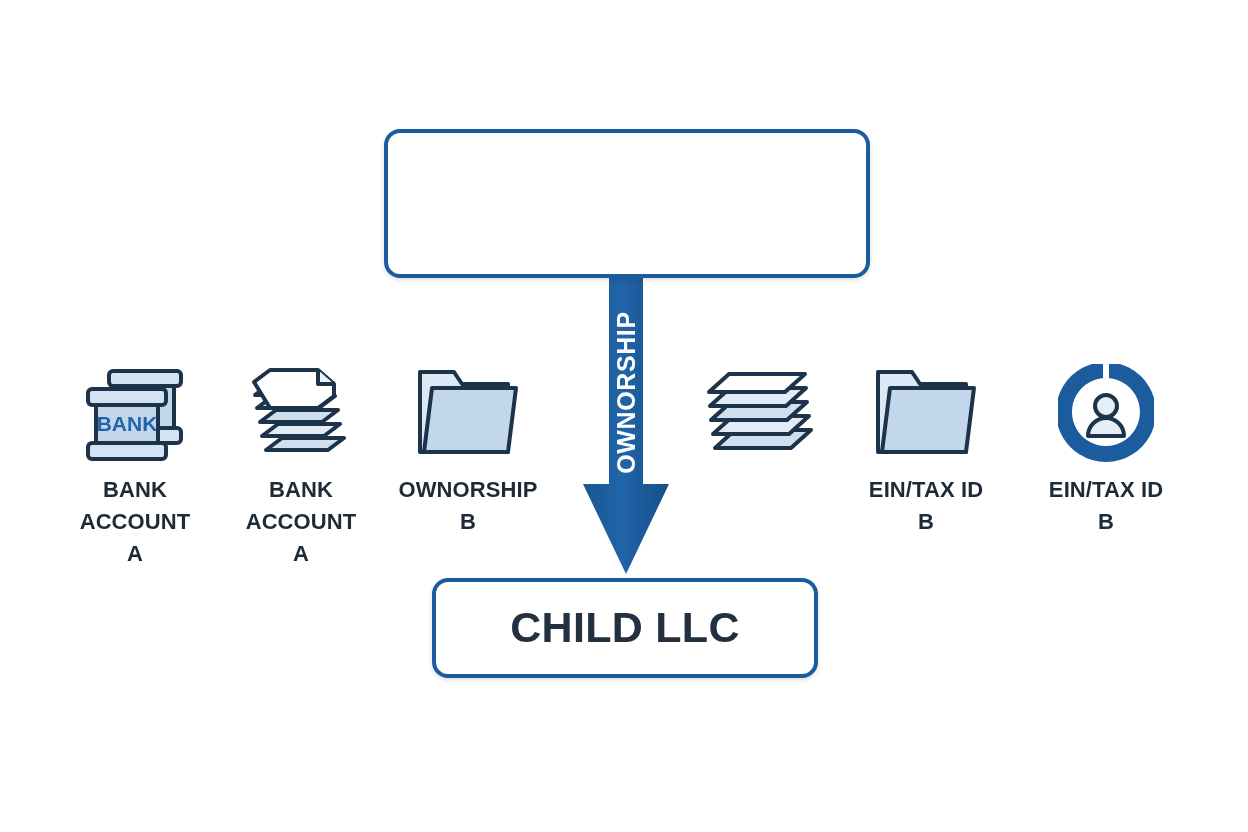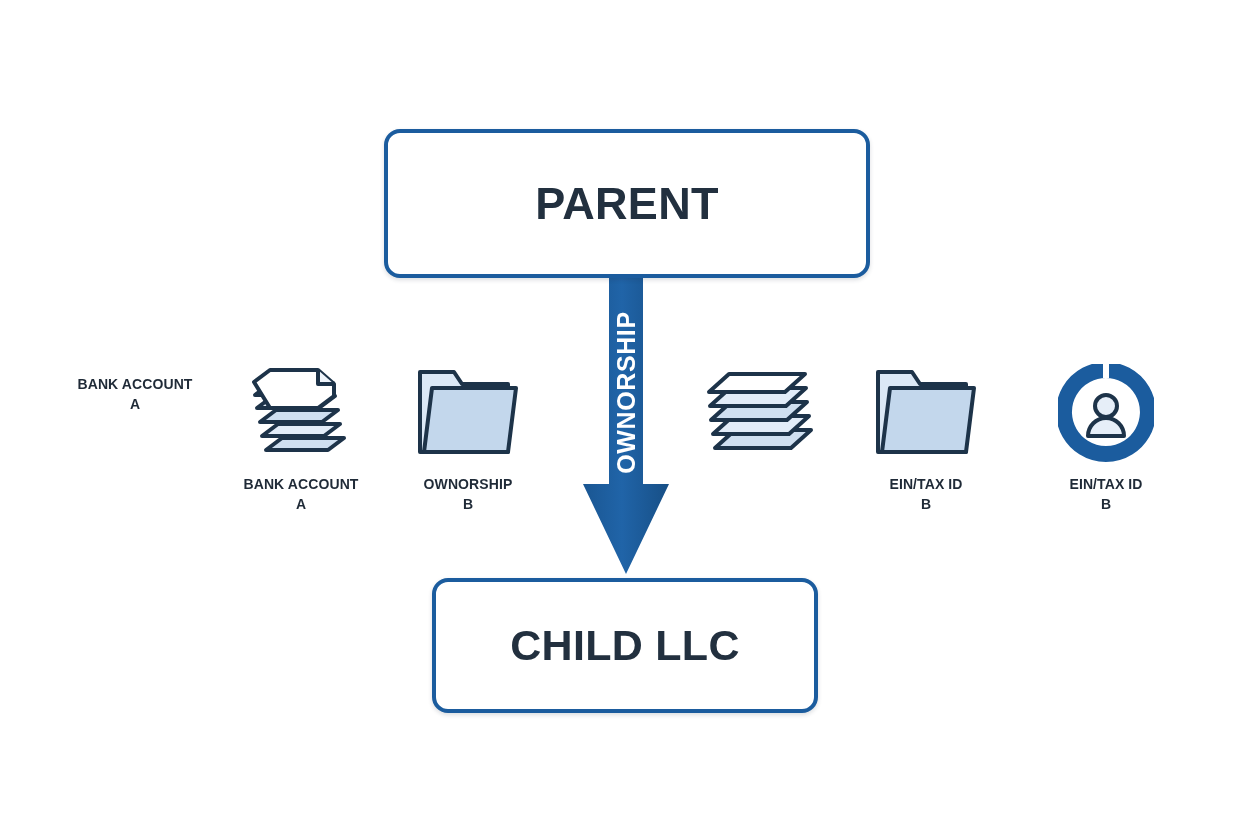--- a/index.html
+++ b/index.html
@@ -53,21 +53,21 @@
     height: 149px;
   }
   #parent-box .entity-label {
     font-size: 45px;
   }
 
   #child-box {
     left: 432px;
     top: 578px;
     width: 386px;
-    height: 135px;
+    height: 100px;
   }
   #child-box .entity-label {
     font-size: 43px;
   }
 
   
   #ownership-arrow {
     position: absolute;
     left: 583px;
     top: 272px;
@@ -109,21 +109,21 @@
   }
   .asset-art {
     height: 100px;
     display: flex;
     align-items: flex-end;
     justify-content: center;
   }
   .asset-art svg { display: block; }
   .asset-caption {
     margin-top: 12px;
-    font-size: 14px;
+    font-size: 22px;
     font-weight: 700;
     color: #1f2a37;
     line-height: 1.45;
     letter-spacing: 0.1px;
     text-align: center;
   }
   .asset-caption .cap-sub { display: block; }
 
   #asset-bank-account-a   { left: 45px;   top: 362px; }
   #asset-bank-docs-a      { left: 211px;  top: 362px; }
@@ -132,41 +132,58 @@
   #asset-ein-folder-b     { left: 836px;  top: 362px; }
   #asset-ein-person-b     { left: 1016px; top: 362px; }
 </style>
 </head>
 <body>
 
 <div id="canvas">
 
   <div class="entity-box" id="parent-box">
     <div class="entity-label">
-      <span>PARENT</span><br>
+      <br>
     </div>
   </div>
 
   <div id="ownership-arrow">
     <svg viewBox="0 0 86 302" xmlns="http://www.w3.org/2000/svg" aria-hidden="true">
       <defs>
         <linearGradient id="arrowGrad" x1="0" y1="0" x2="1" y2="0">
           <stop offset="0%" stop-color="#1a5692"></stop>
           <stop offset="45%" stop-color="#2064a8"></stop>
           <stop offset="100%" stop-color="#174f86"></stop>
         </linearGradient>
       </defs>
       <path d="M26 0 H60 V212 H86 L43 302 L0 212 H26 Z" fill="url(#arrowGrad)"></path>
     </svg>
   </div>
   <div id="ownership-label">
     <span>OWNORSHIP</span>
   </div>
 
   <div class="asset" id="asset-bank-account-a">
+    <div class="asset-art">
+      <svg width="118" height="98" viewBox="0 0 118 98" xmlns="http://www.w3.org/2000/svg">
+
+        <g stroke="#1d3349" stroke-width="4" stroke-linejoin="round">
+          <rect x="40" y="20" width="58" height="56" fill="#c3d7ec"></rect>
+          <rect x="33" y="7" width="72" height="15" rx="4" fill="#d3e3f4"></rect>
+          <rect x="33" y="64" width="72" height="15" rx="4" fill="#d3e3f4"></rect>
+        </g>
+
+        <g stroke="#1d3349" stroke-width="4" stroke-linejoin="round">
+          <rect x="20" y="37" width="62" height="48" fill="#c3d7ec"></rect>
+          <rect x="12" y="25" width="78" height="16" rx="4" fill="#d3e3f4"></rect>
+          <rect x="12" y="79" width="78" height="16" rx="4" fill="#d3e3f4"></rect>
+        </g>
+        <text x="51" y="67" text-anchor="middle" font-family="'Liberation Sans','DejaVu Sans',sans-serif" font-size="21" font-weight="700" fill="#2563a8">BANK</text>
+      </svg>
+    </div>
     <div class="asset-caption">
       <span>BANK ACCOUNT</span>
       <span class="cap-sub">A</span>
     </div>
   </div>
 
   <div class="asset" id="asset-bank-docs-a">
     <div class="asset-art">
       <svg width="106" height="98" viewBox="0 0 106 98" xmlns="http://www.w3.org/2000/svg">
         <g stroke="#1d3349" stroke-width="4" stroke-linejoin="round">

